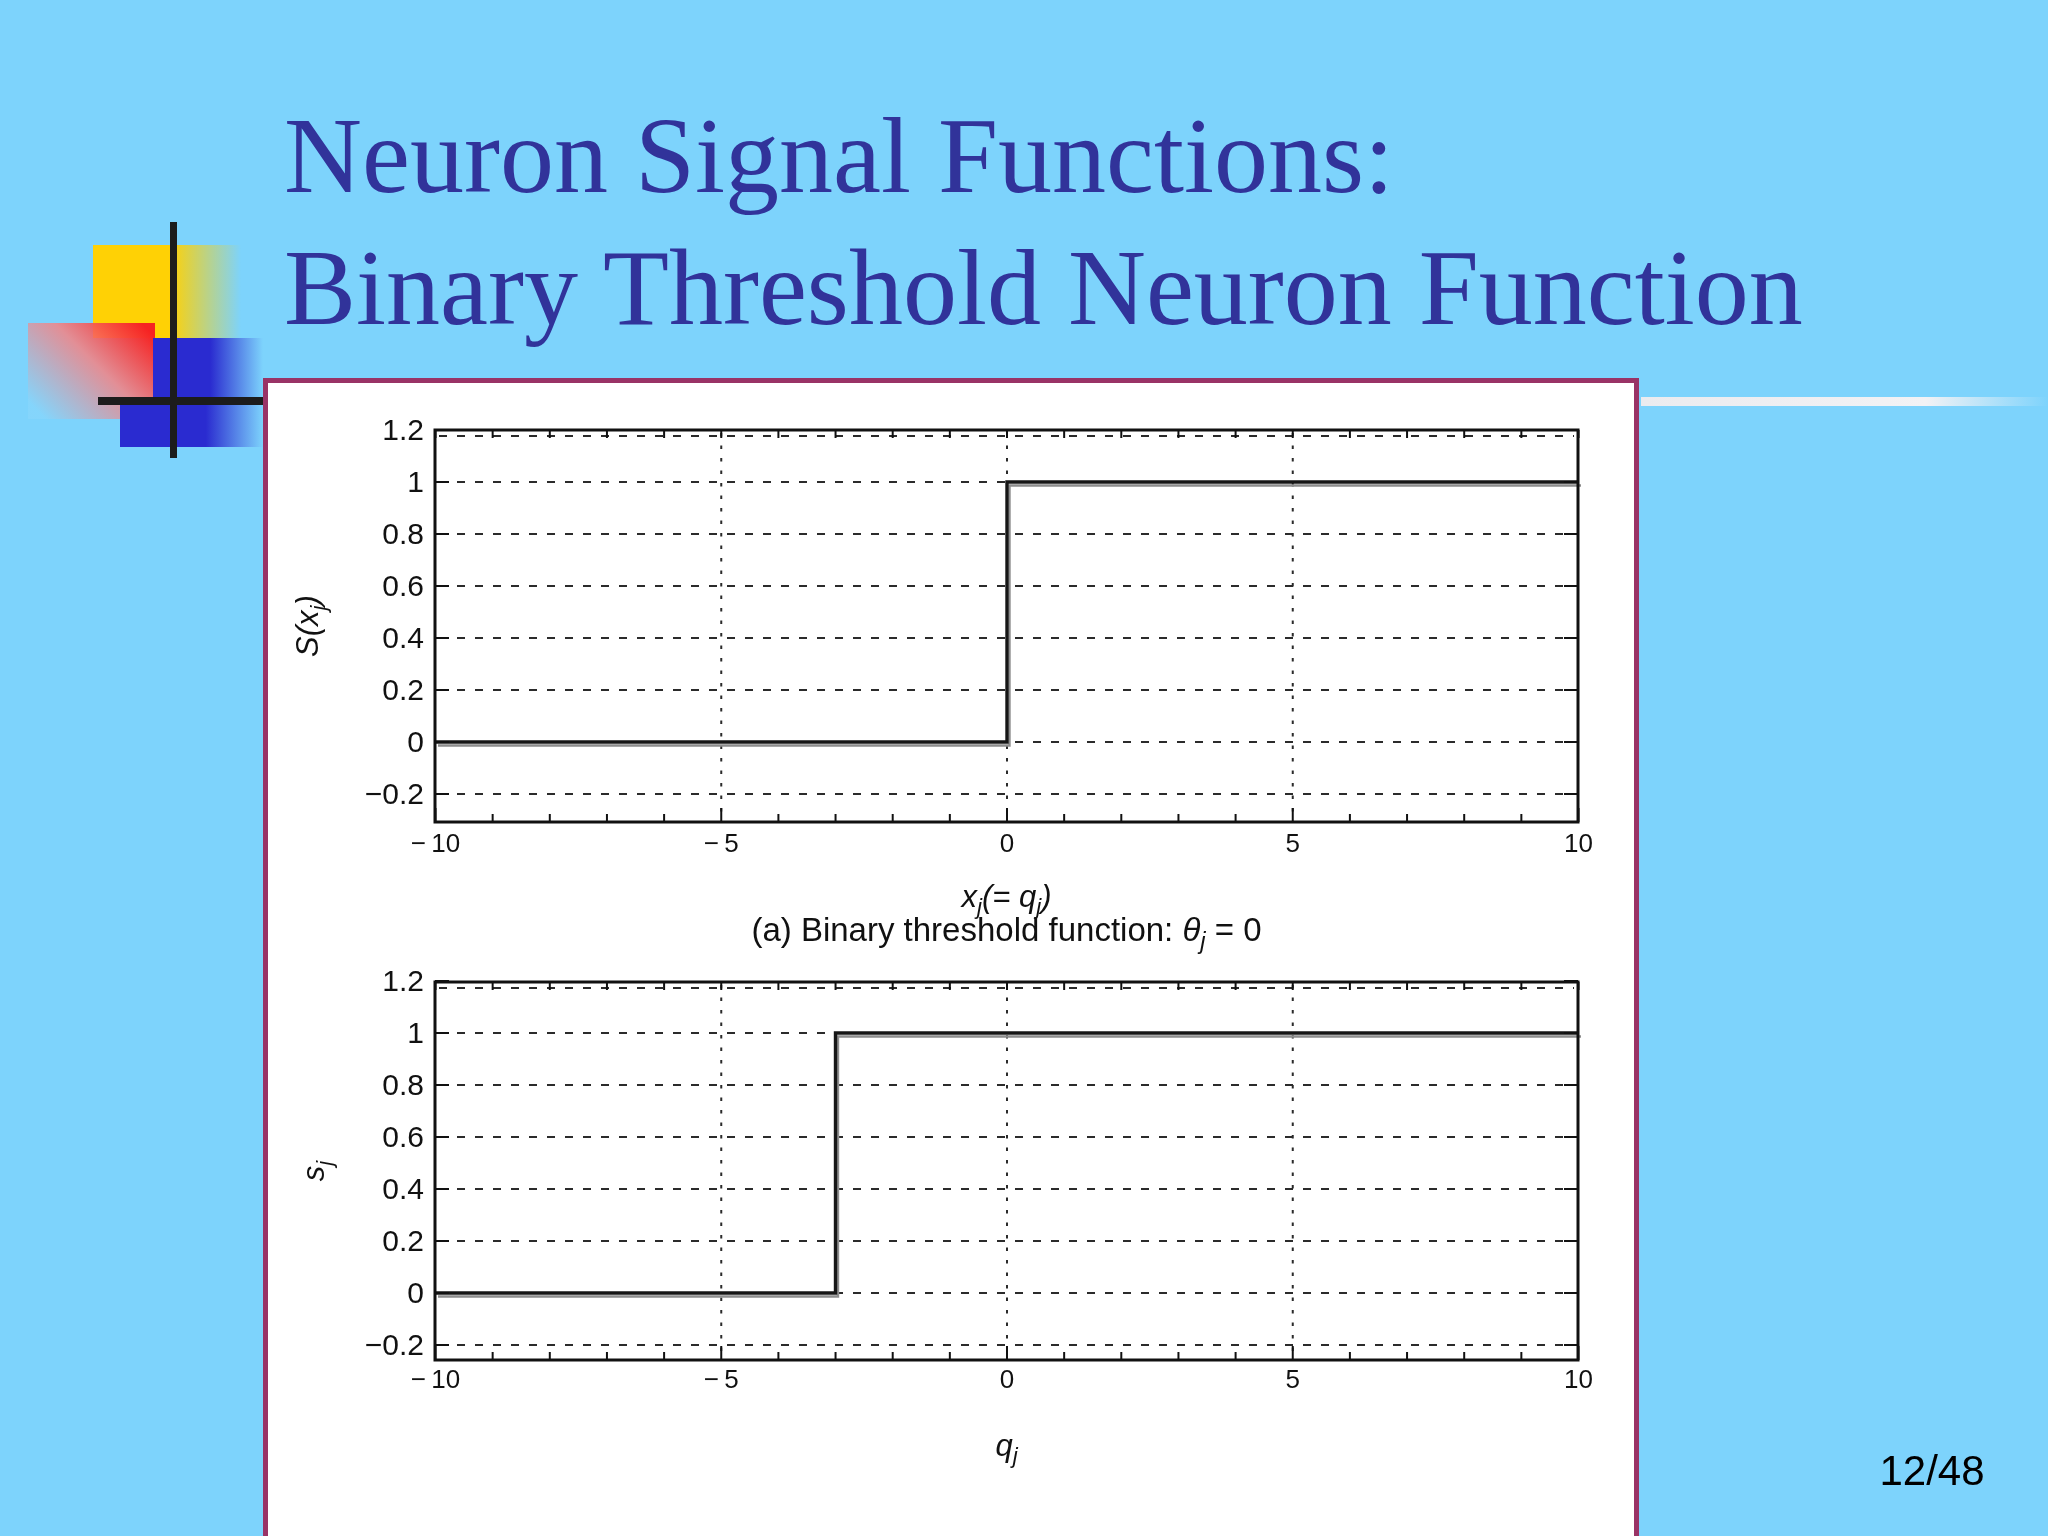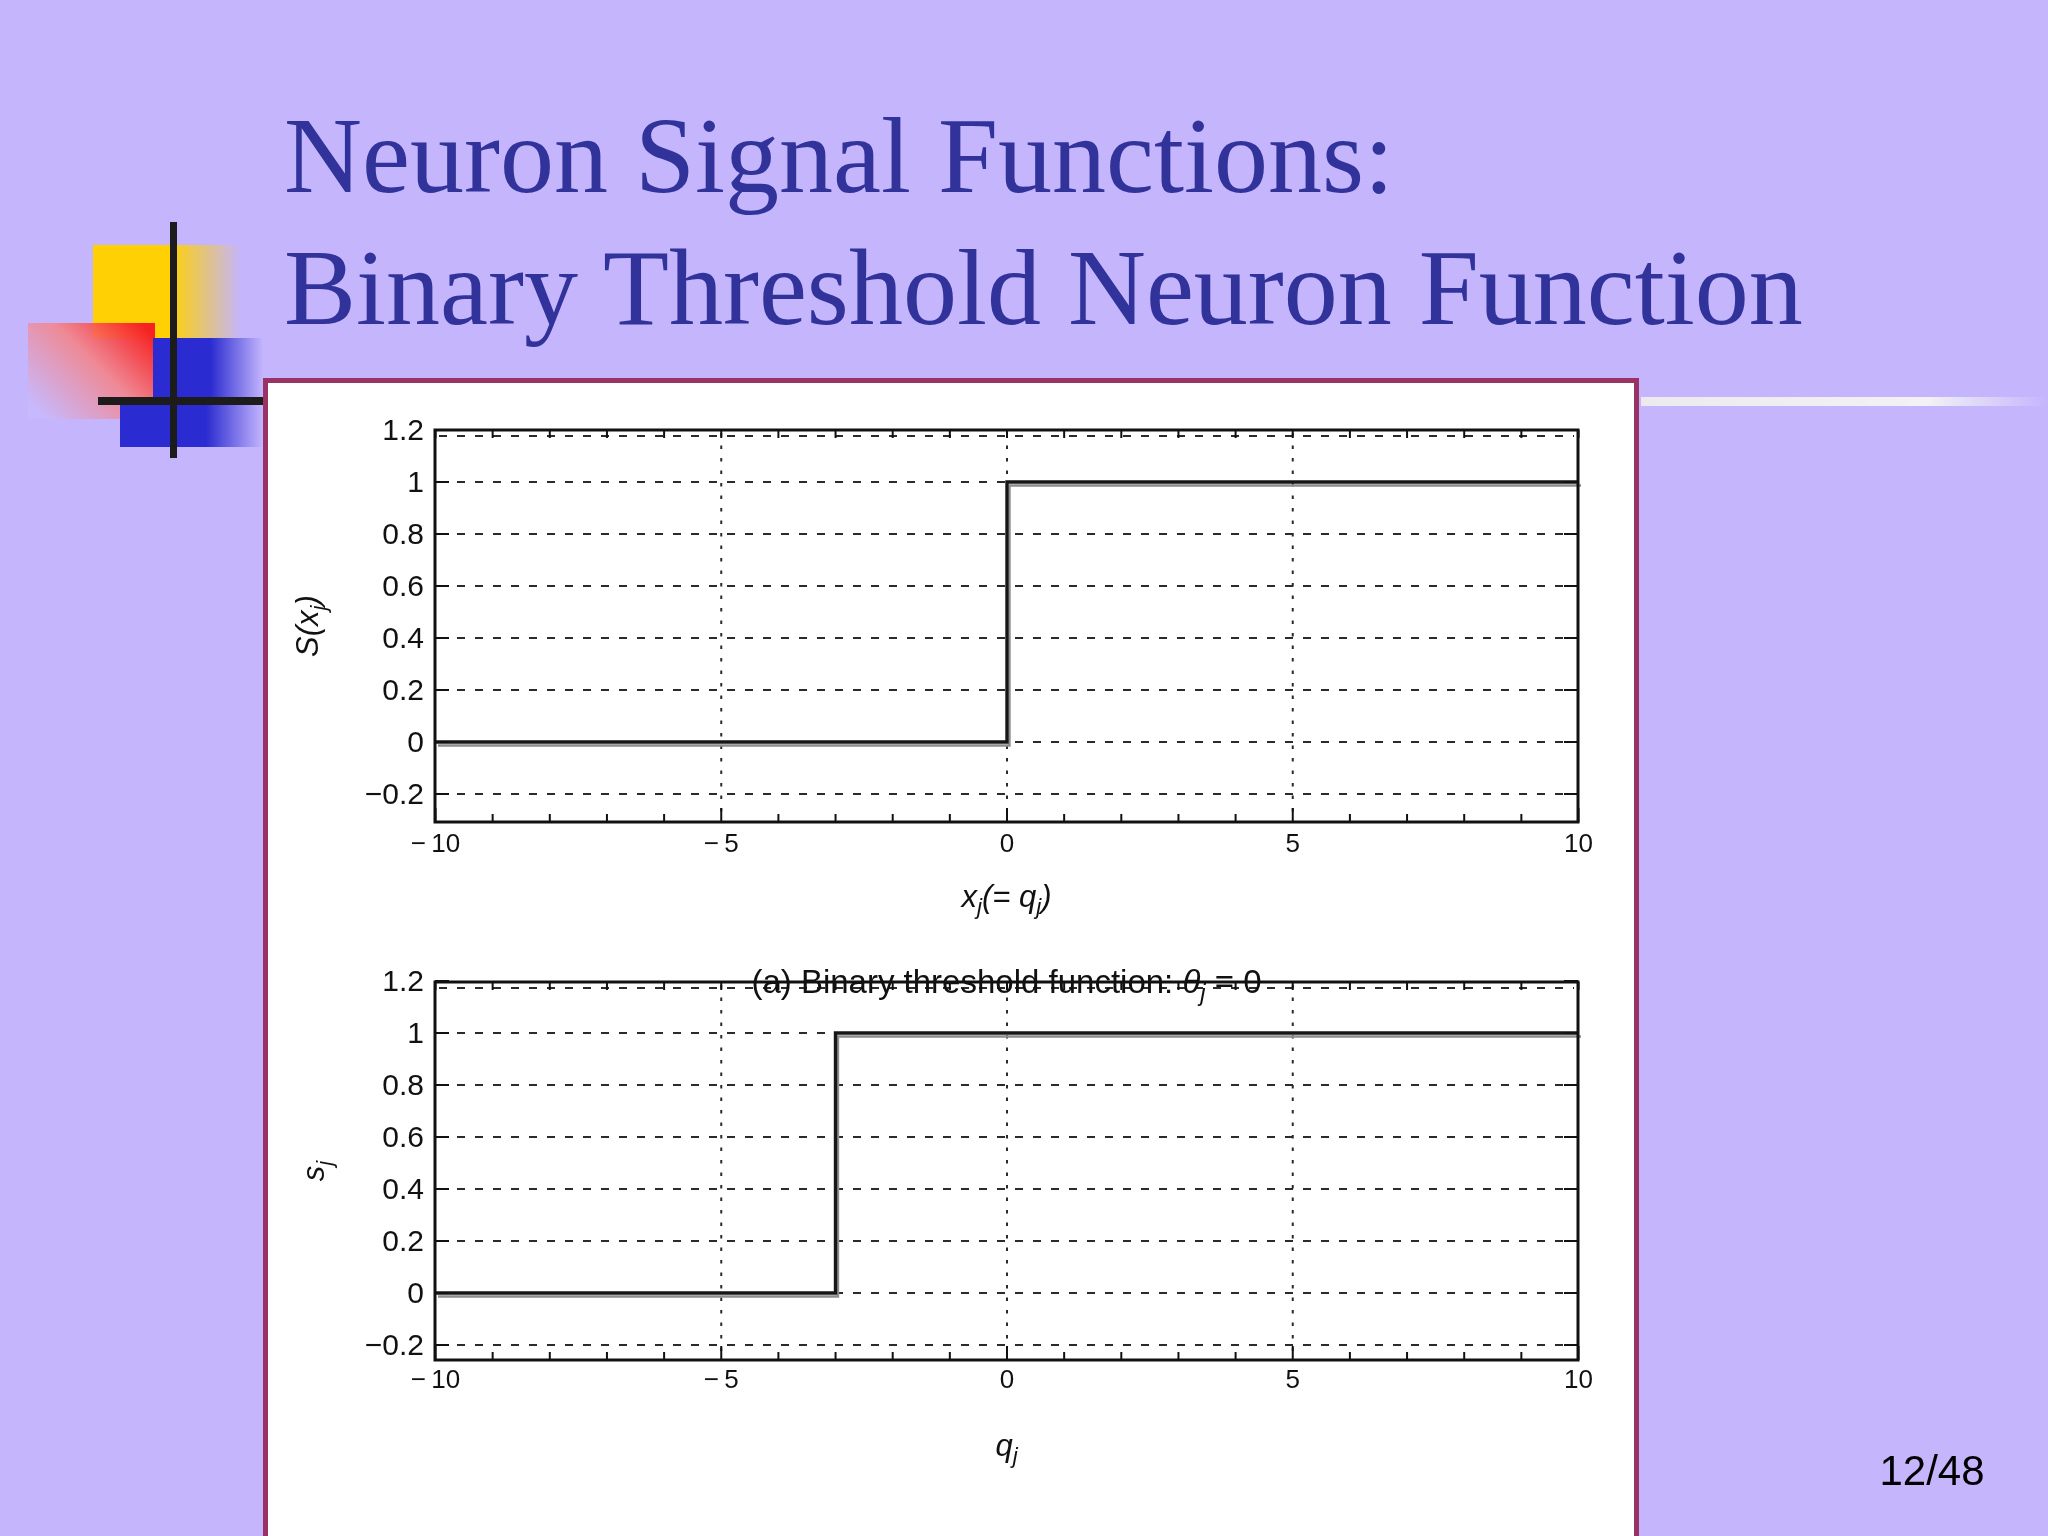--- a/index.html
+++ b/index.html
@@ -1,16 +1,16 @@
 <!DOCTYPE html>
 <html style="--title-color: #31339a; --box-border: #993366; --deco-yellow: #ffd105; --deco-red: #f62222; --deco-blue: #2a2bd0; --line-black: #1c1c1c;"><head>
 <meta charset="utf-8">
 <style>
   html,body{margin:0;padding:0;background:#fff;}
-  .slide{position:relative;width:2048px;height:1536px;background:#c4b5fd;overflow:hidden;
+  .slide{position:relative;width:2048px;height:1536px;background:#7dd3fc;overflow:hidden;
          font-family:"Liberation Sans",sans-serif;color:#111;}
 
   
   .title-line{position:absolute;left:284px;white-space:nowrap;
               font-family:"Liberation Serif",serif;font-size:108px;line-height:1;
               color:var(--title-color,#31339a);}
   .title-line.l1{top:102px;}
   .title-line.l2{top:234px;}
 
   
@@ -245,19 +245,19 @@
       <div class="yticklab" style="left: 304px; top: 1325px;">−0.2</div>
       <div class="xticklab" style="left: 365.5px; top: 1362px;">− 10</div>
       <div class="xticklab" style="left: 651.25px; top: 1362px;">− 5</div>
       <div class="xticklab" style="left: 937px; top: 1362px;">0</div>
       <div class="xticklab" style="left: 1222.75px; top: 1362px;">5</div>
       <div class="xticklab" style="left: 1508.5px; top: 1362px;">10</div>
     </div>
 
   <div class="plot-ylabel" style="left:311px;top:626px;"><span>S(x</span><sub>j</sub><span>)</span></div>
   <div class="plot-xlabel" style="top:858px;margin-top:21px;"><span>x</span><sub>j</sub><span>(= </span><span>q</span><sub>j</sub><span>)</span></div>
-  <div class="plot-caption" style="top:963px;"><span>(a) Binary threshold function: </span><span class="it">θ</span><sub class="it">j</sub><span> = 0</span></div>
+  <div class="plot-caption" style="top:911px;"><span>(a) Binary threshold function: </span><span class="it">θ</span><sub class="it">j</sub><span> = 0</span></div>
 
   <div class="plot-ylabel" style="left:317px;top:1171px;"><span>s</span><sub>j</sub><span></span></div>
   <div class="plot-xlabel" style="top:1412px;margin-top:16px;"><span>q</span><sub>j</sub><span></span><span></span><sub></sub><span></span></div>
 
   <div class="page-num">12/48</div>
 </div>
 
 </body></html>

